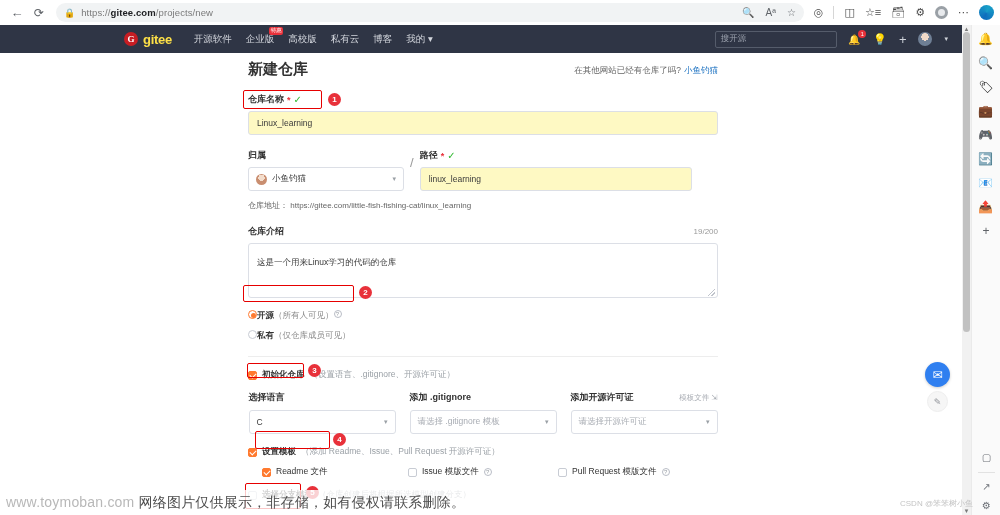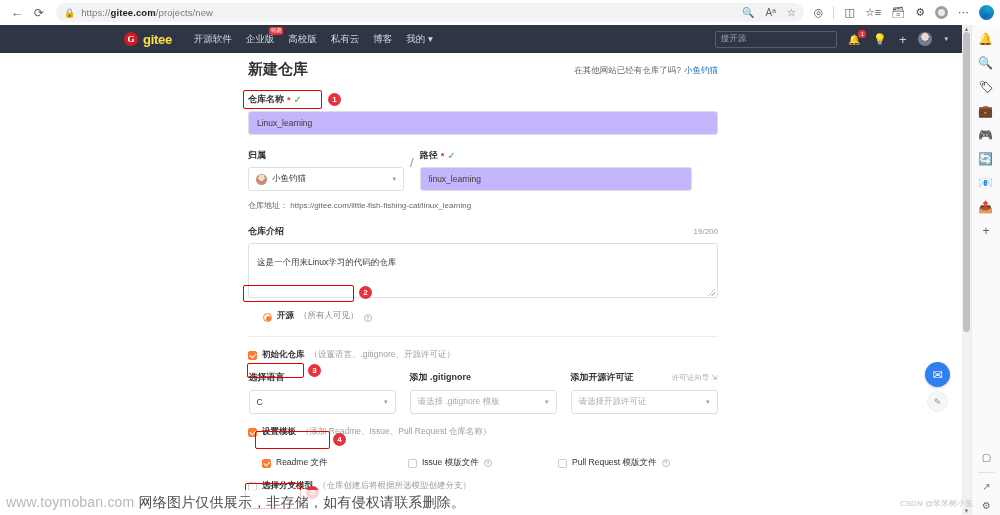--- a/index.html
+++ b/index.html
@@ -90,21 +90,21 @@
   .title-hint { margin-left:auto; font-size:8.5px; color:#666; padding-bottom:2px;}
   .title-hint a { color:#1a70c0; text-decoration:none; margin-left:3px; }
 
   .field-label { font-size:9px; color:#333; font-weight:bold; margin-top:14px; display:flex; align-items:center; gap:3px;}
   .req { color:#e8313a; font-size:9px; }
   .ok-check { color:#2eb82e; font-size:10px; font-weight:bold; }
 
   .text-input {
     width:470px;height:24px;border:1px solid #dcdfe6;border-radius:3px;
     font-size:8.5px;color:#3a3a3a;padding:8px 8px;display:flex;align-items:center;
-    margin-top:5px; background:#c4b5fd;
+    margin-top:5px; background:#fef9c3;
   }
 
   .two-col { display:flex; margin-top:0px; align-items:flex-start; }
   .col-left { width:156px; }
   .col-right { flex:1 1 auto; }
   .slash { font-size:13px; color:#999; margin:0 6px; padding-top:20px; }
 
   .select-box {
     height:24px;border:1px solid #dcdfe6;border-radius:3px;background:#fff;
     display:flex;align-items:center;padding:8px 7px;font-size:8.5px;color:#3a3a3a;
@@ -125,21 +125,21 @@
     width:470px;height:55px;border:1px solid #dcdfe6;border-radius:3px;background:#fff;
     font-size:8.5px;color:#3a3a3a;padding:13px 8px;margin-top:5px;position:relative;
   }
   .resize-grip {
     position:absolute;right:2px;bottom:1px;width:7px;height:7px;
     background:
       linear-gradient(135deg, transparent 45%, #c0c4cc 45%, #c0c4cc 55%, transparent 55%),
       linear-gradient(135deg, transparent 70%, #c0c4cc 70%, #c0c4cc 80%, transparent 80%);
   }
 
-  .radio-row { display:flex; align-items:flex-end; gap:5px; font-size:8.5px; color:#333; margin-top:12px;margin-left:15px; }
+  .radio-row { display:flex; align-items:flex-start; font-size:8.5px; color:#333; margin-top:12px; }
   .radio {
     width:9px;height:9px;border-radius:50%;border:1px solid #c8ccd4;background:#fff;flex:0 0 auto;
     position:relative;
   }
   .radio.checked { border-color:#ff7a2f; }
   .radio.checked::after {
     content:"";position:absolute;left:2px;top:2px;width:5px;height:5px;border-radius:50%;background:#ff7a2f;
   }
   .radio-label { font-weight:bold; color:#333; }
   .radio-sub { color:#888; }
@@ -165,21 +165,21 @@
   .triple .tcol { width:147px; }
   .tlabel { font-size:9px; font-weight:bold; color:#333; display:flex; align-items:center; }
   .tlabel .wizard { margin-left:auto; font-size:7.5px; color:#a8acb3; font-weight:normal; }
   .tselect {
     height:24px;border:1px solid #dcdfe6;border-radius:3px;background:#fff;
     display:flex;align-items:center;padding:0 7px;font-size:8.5px;color:#3a3a3a;margin-top:6px;
   }
   .tselect.placeholder { color:#a8acb3; }
   .tselect .caret { margin-left:auto;color:#9aa0a6;font-size:7px; }
 
-  .tpl-row { display:flex; margin-top:19px; align-items:flex-end; }
+  .tpl-row { display:flex; margin-top:8px; align-items:flex-end; }
   .tpl-row .item { display:flex; align-items:center; gap:5px; font-size:8.5px; color:#333; }
   .tpl-row .item.i1 { width:160px; padding-left:14px; }
   .tpl-row .item.i2 { width:150px; }
 
   
   .anno-box { position:absolute; border:1.5px solid #e60000; border-radius:2px; pointer-events:none; }
   .anno-num {
     position:absolute; width:13px;height:13px;border-radius:50%;background:#e8313a;color:#fff;
     font-size:8px;display:flex;align-items:center;justify-content:center;font-weight:bold;
   }
@@ -323,20 +323,25 @@
       <span>这是一个用来Linux学习的代码的仓库</span>
       <span class="resize-grip"></span>
     </div>
 
     <div class="radio-row">
       <span class="radio checked"></span>
       <span class="radio-label">开源</span>
       <span class="radio-sub">（所有人可见）</span>
       <span class="qmark">?</span>
     </div>
+    <div class="radio-row" style="margin-top:8px;">
+      <span class="radio"></span>
+      <span class="radio-label">私有</span>
+      <span class="radio-sub">（仅仓库成员可见）</span>
+    </div>
 
     <div class="divider"></div>
 
     <div class="cb-row">
       <span class="cb checked"></span>
       <span class="cb-label">初始化仓库</span>
       <span class="cb-sub">（设置语言、.gitignore、开源许可证）</span>
     </div>
 
     <div class="triple">
@@ -350,33 +355,33 @@
       <div class="tcol">
         <div class="tlabel">添加 .gitignore</div>
         <div class="tselect placeholder">
           <span>请选择 .gitignore 模板</span>
           <span class="caret">▾</span>
         </div>
       </div>
       <div class="tcol">
         <div class="tlabel">
           <span>添加开源许可证</span>
-          <span class="wizard">许可证向导 ⇲</span>
+          <span class="wizard">模板文件 ⇲</span>
         </div>
         <div class="tselect placeholder">
           <span>请选择开源许可证</span>
           <span class="caret">▾</span>
         </div>
       </div>
     </div>
 
     <div class="cb-row" style="text-align:right;">
       <span class="cb checked"></span>
       <span class="cb-label">设置模板</span>
-      <span class="cb-sub">（添加 Readme、Issue、Pull Request 仓库名称）</span>
+      <span class="cb-sub">（添加 Readme、Issue、Pull Request 开源许可证）</span>
     </div>
 
     <div class="tpl-row">
       <div class="item i1">
         <span class="cb checked"></span>
         <span>Readme 文件</span>
       </div>
       <div class="item i2">
         <span class="cb"></span>
         <span>Issue 模版文件</span>

